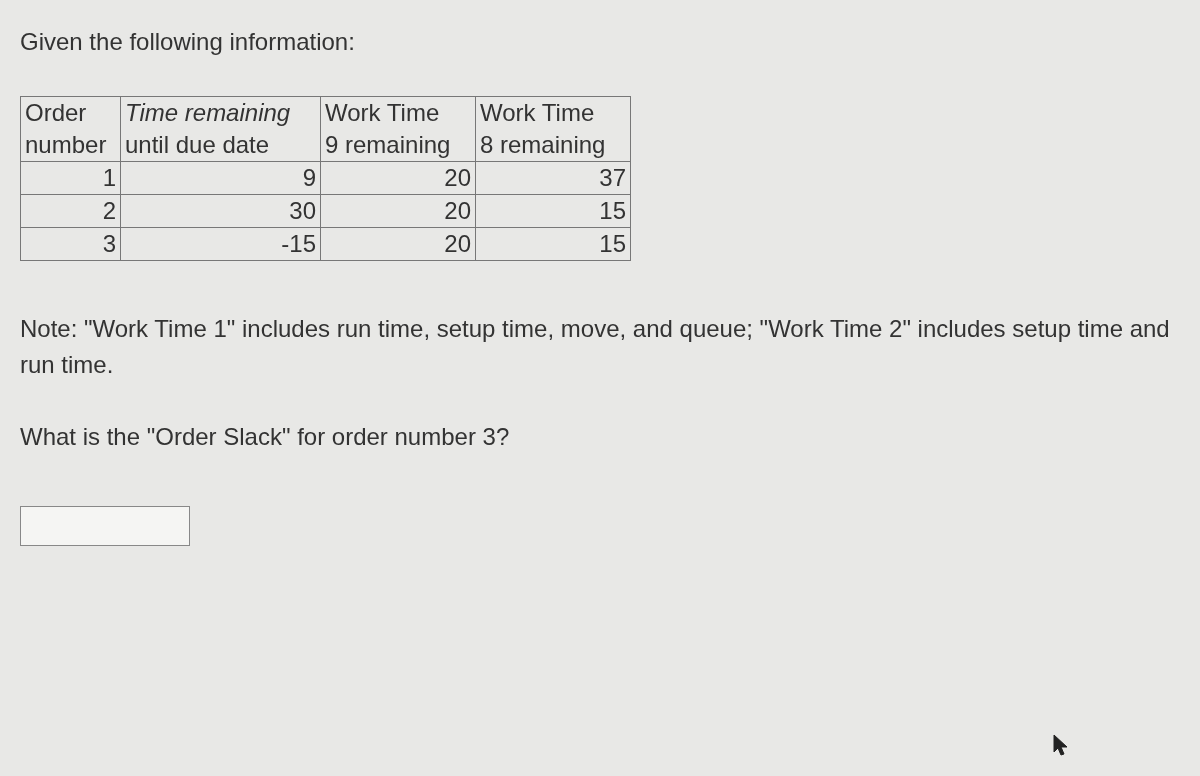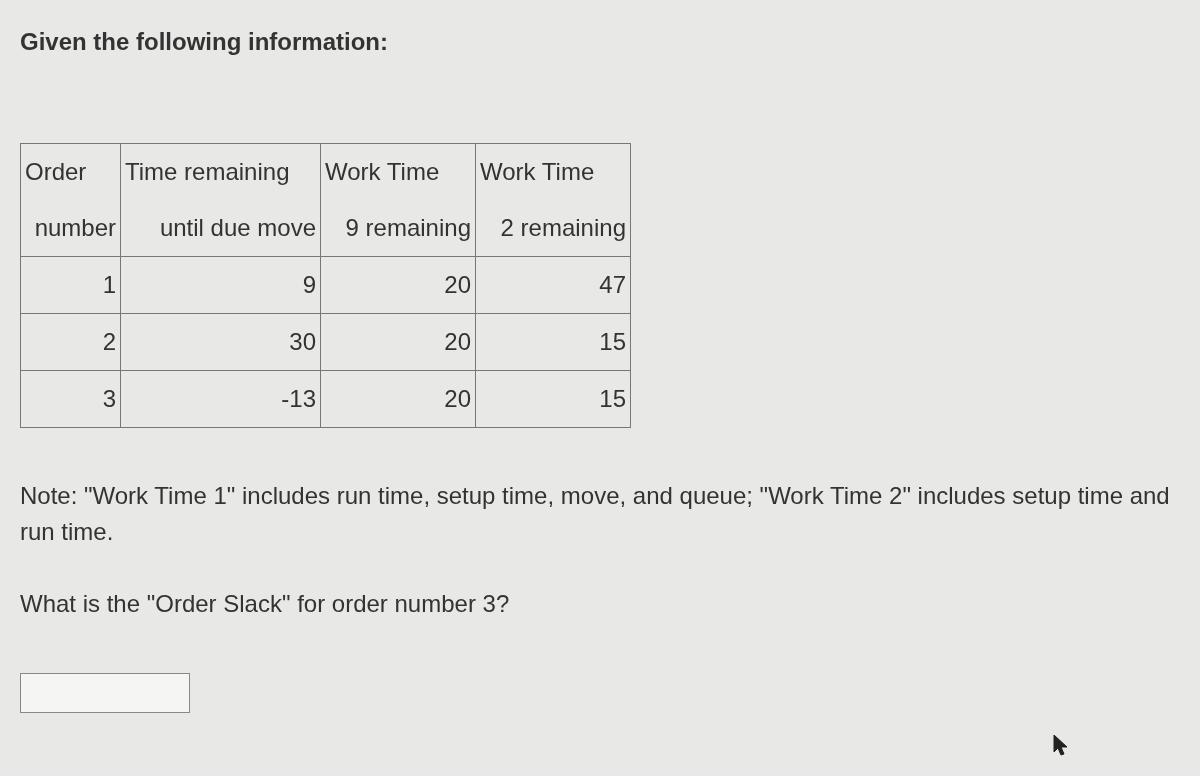--- a/index.html
+++ b/index.html
@@ -11,46 +11,45 @@
       font-family: Arial, Helvetica, sans-serif;
       background: #e8e8e6;
       width: 1200px;
       height: 776px;
       padding: 28px 20px;
       font-size: 24px;
       color: #333;
       position: relative;
     }
     .intro {
-      margin-bottom: 87px;
-      font-weight: bold;
+      margin-bottom: 40px;
     }
     table {
       border-collapse: collapse;
       margin-bottom: 50px;
     }
     td {
       border: 1px solid #777;
-      padding: 14px 4px;
+      padding: 2px 4px;
       font-size: 24px;
       color: #333;
       vertical-align: top;
     }
     .header-row1 td {
       border-bottom: none;
     }
     .header-row2 td {
       border-top: none;
-      text-align: right;
     }
     .col-order {
       width: 100px;
     }
     .col-time {
       width: 200px;
+      font-style: italic;
     }
     .col-work1 {
       width: 155px;
     }
     .col-work2 {
       width: 155px;
     }
     .num-cell {
       text-align: right;
     }
@@ -87,39 +86,39 @@
 <table>
   <tbody>
       <tr class="header-row1">
     <td class="col-order">Order</td>
     <td class="col-time">Time remaining</td>
     <td class="col-work1">Work Time</td>
     <td class="col-work2">Work Time</td>
   </tr>
   <tr class="header-row2">
     <td>number</td>
-    <td>until due move</td>
+    <td>until due date</td>
     <td>9 remaining</td>
-    <td>2 remaining</td>
+    <td>8 remaining</td>
   </tr>
   <tr>
     <td class="num-cell">1</td>
     <td class="num-cell">9</td>
     <td class="num-cell">20</td>
-    <td class="num-cell">47</td>
+    <td class="num-cell">37</td>
   </tr>
   <tr>
     <td class="num-cell">2</td>
     <td class="num-cell">30</td>
     <td class="num-cell">20</td>
     <td class="num-cell">15</td>
   </tr>
   <tr>
     <td class="num-cell">3</td>
-    <td class="num-cell">-13</td>
+    <td class="num-cell">-15</td>
     <td class="num-cell">20</td>
     <td class="num-cell">15</td>
   </tr>
 </tbody>
   </table>
 
 <p class="note">Note: "Work Time 1" includes run time, setup time, move, and queue; "Work Time 2" includes setup time and run time.</p>
 
 <p class="question">What is the "Order Slack" for order number 3?</p>
 

